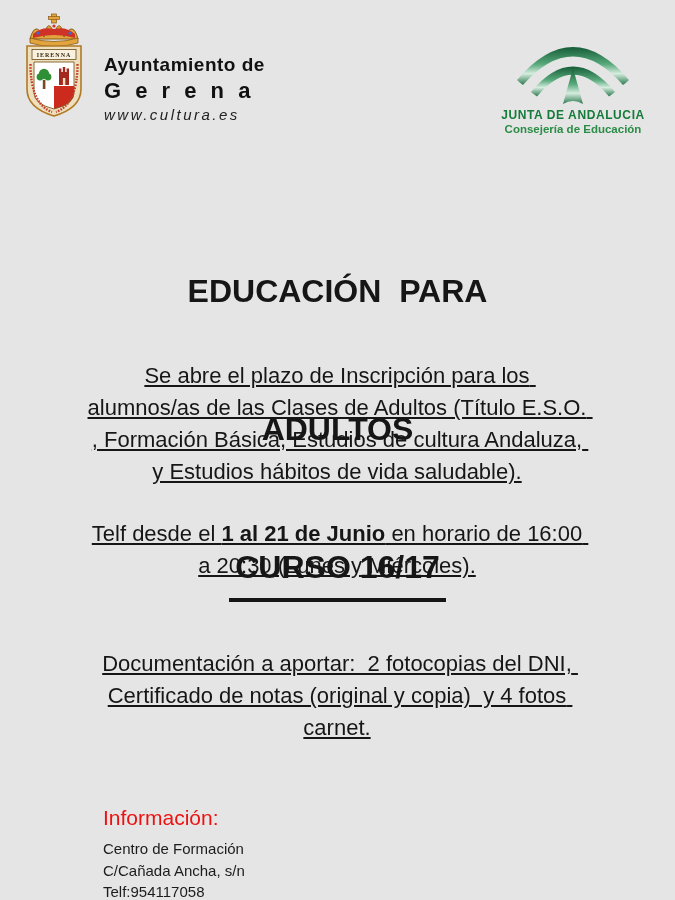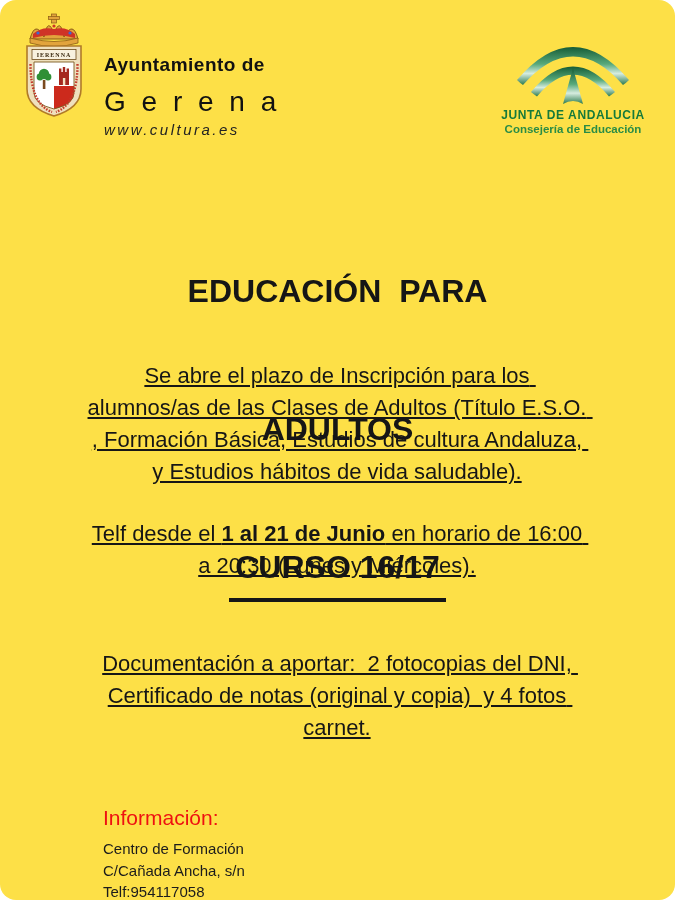--- a/index.html
+++ b/index.html
@@ -2,37 +2,36 @@
 <html><head>
 <meta charset="utf-8">
 <style>
   * { margin: 0; padding: 0; box-sizing: border-box; }
   html, body { background: #ffffff; }
   body { font-family: "Liberation Sans", sans-serif; color: #1a1a1a; }
   .page {
     position: relative;
     width: 675px;
     height: 900px;
-    background: #fde047;
+    background: #e5e5e5;
     overflow: hidden;
-    border-radius: 16px;
   }
 
   
   .gerena-block {
     position: absolute;
     top: 12px;
     left: 18px;
     display: flex;
     align-items: flex-start;
   }
   .crest-wrap { width: 72px; height: 106px; }
   .gerena-text { margin-left: 14px; margin-top: 42px; line-height: 1.15; }
   .gerena-line1 { font-size: 19px; font-weight: bold; letter-spacing: 0.5px; color: #111; }
-  .gerena-line2 { font-size: 28px; font-weight: normal; letter-spacing: 4px; color: #111; margin-top: 10px; }
+  .gerena-line2 { font-size: 22px; font-weight: bold; letter-spacing: 4px; color: #111; margin-top: 2px; }
   .gerena-line3 { font-size: 15px; font-style: italic; letter-spacing: 2.5px; color: #222; margin-top: 3px; }
 
   .junta-block {
     position: absolute;
     top: 28px;
     left: 498px;
     width: 150px;
     text-align: center;
   }
   .junta-arcs { display: block; margin: 0 auto; }

